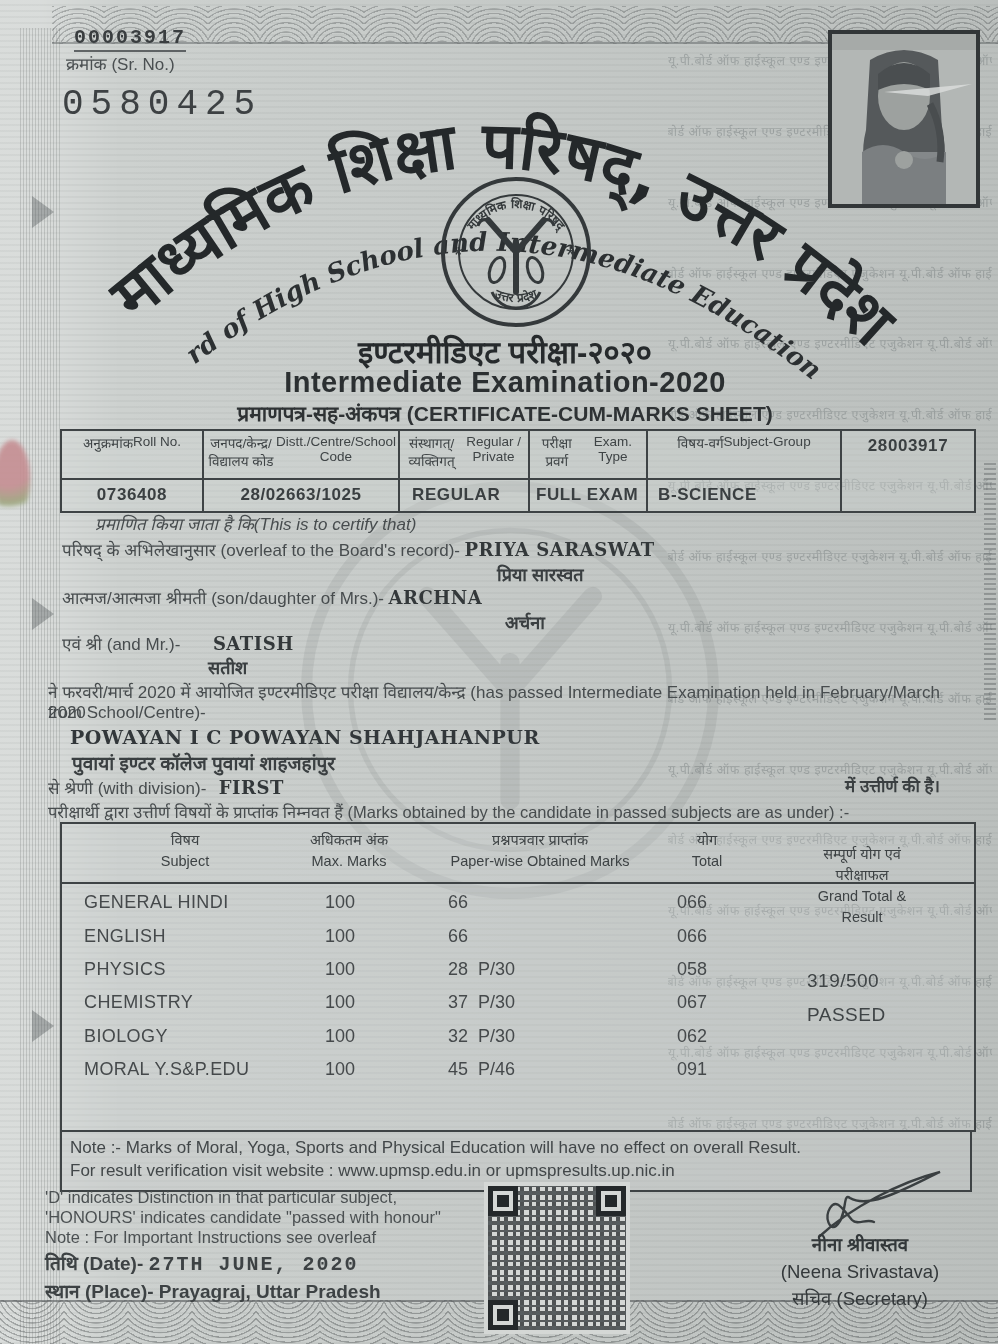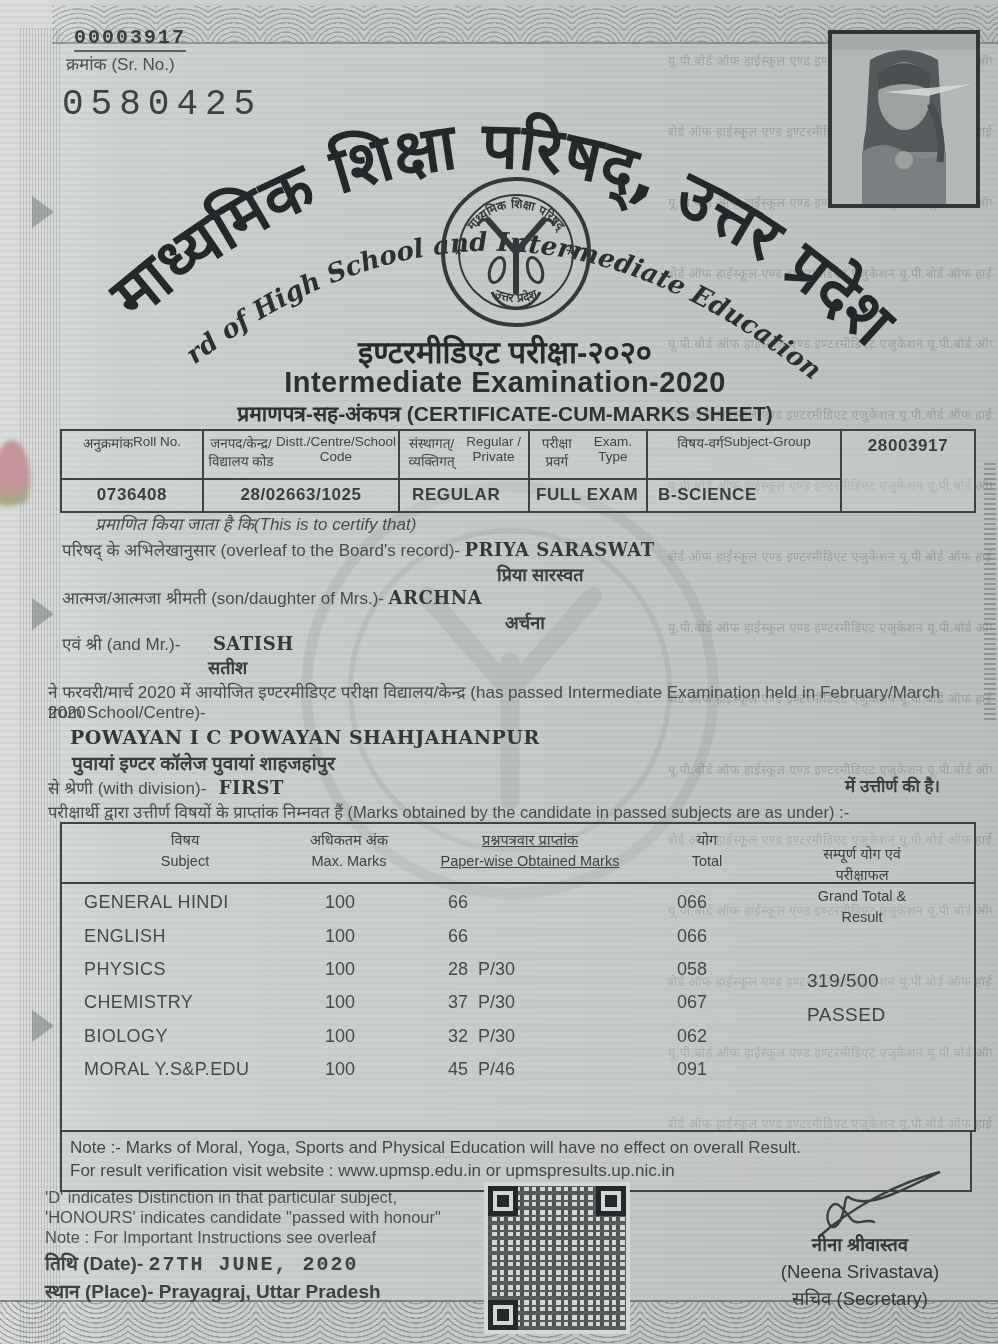--- a/index.html
+++ b/index.html
@@ -294,21 +294,21 @@
 <div class="abs marks-table" style="top:822px;height:306px;">
   <div class="marks-headrow">
     <div class="mh" style="left:110px;top:6px;margin-left:13px;">
       <span>विषय</span><br>
       <span>Subject</span>
     </div>
     <div class="mh" style="left:287px;top:6px;">
       <span>अधिकतम अंक</span><br>
       <span>Max. Marks</span>
     </div>
-    <div class="mh" style="left:468px;top:6px;text-decoration:underline;">
+    <div class="mh" style="left:478px;top:6px;">
       <span>प्रश्नपत्रवार प्राप्तांक</span><br>
       <span>Paper-wise Obtained Marks</span>
     </div>
     <div class="mh" style="left:645px;top:6px;">
       <span>योग</span><br>
       <span>Total</span>
     </div>
     <div class="mh" style="left:800px;top:20px;">
       <span>सम्पूर्ण योग एवं परीक्षाफल</span><br>
       <span>Grand Total &amp; Result</span>

